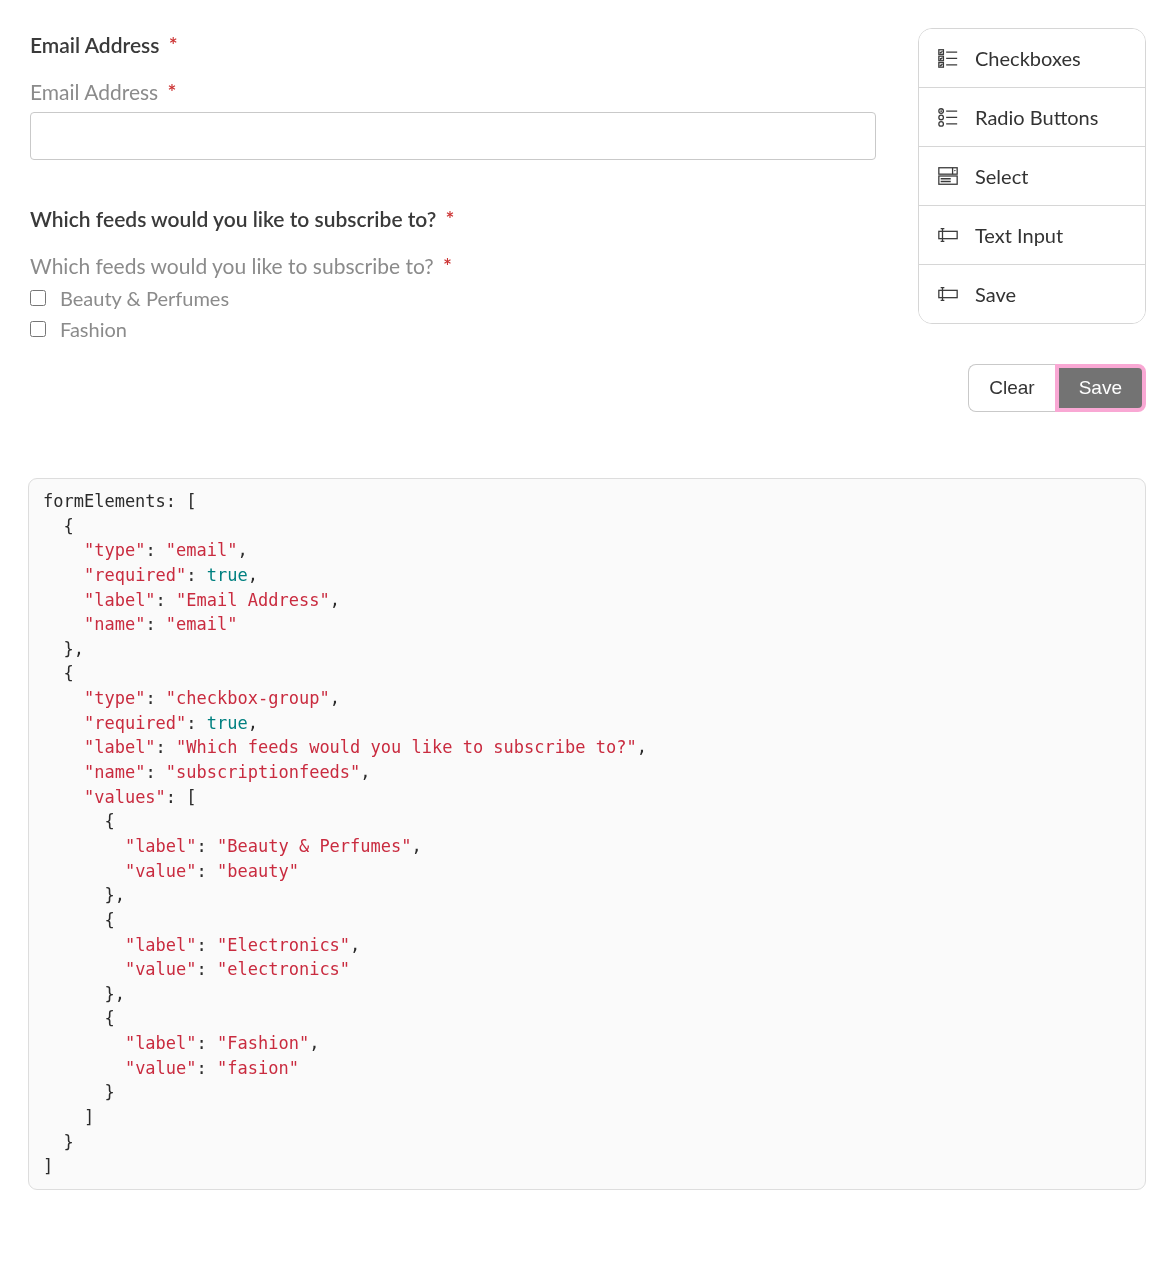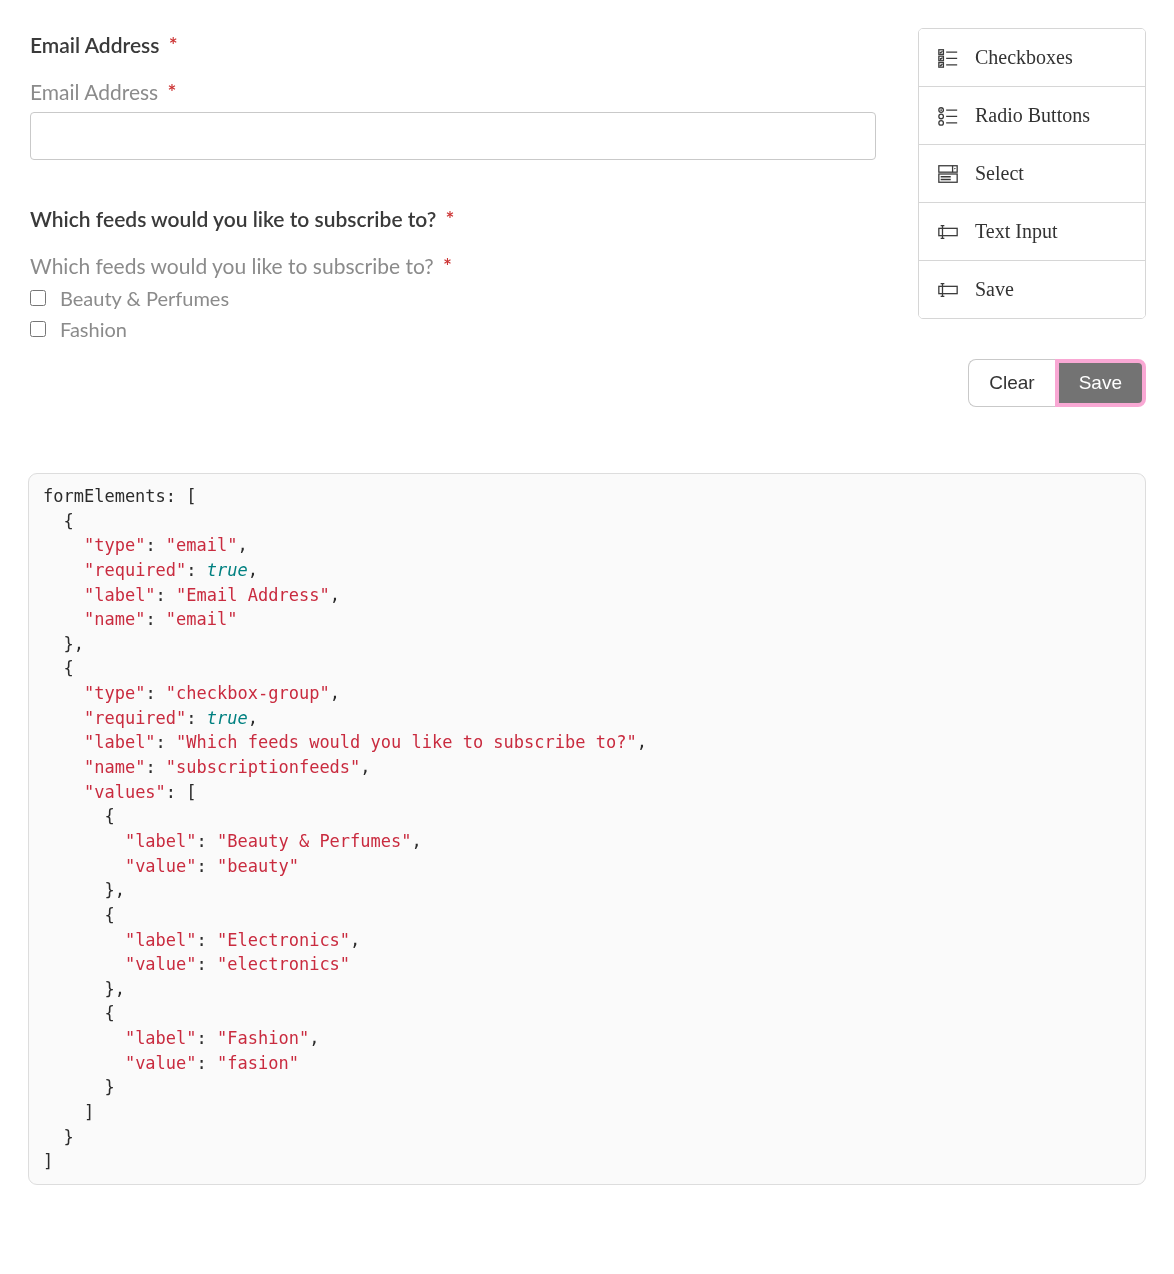--- a/index.html
+++ b/index.html
@@ -62,23 +62,22 @@
       width: 16px;
       height: 16px;
       accent-color: #888;
     }
     
     .sidebar {
       width: 228px;
     }
     .element-panel {
       border: 1px solid #d6d6d6;
-      border-radius: 5px;
+      border-radius: 14px;
       overflow: hidden;
-      font-family: Liberation Serif, serif;
     }
     .element-item {
       display: flex;
       align-items: center;
       gap: 16px;
       padding: 17px 18px;
       border-bottom: 1px solid #d6d6d6;
       cursor: pointer;
       font-size: 20px;
       color: #333;
@@ -128,21 +127,21 @@
       padding: 10px 14px;
       background: #fafafa;
       font-family: "Menlo", "Consolas", monospace;
       font-size: 17px;
       line-height: 1.45;
       white-space: pre;
       color: #2b2b2b;
       overflow-x: auto;
     }
     .cs  { color: #c92b3f; }   
-    .ck  { color: #008080; font-style: italic; }   
+    .ck  { color: #008080; }   
     .cp  { color: #2b2b2b; }   
   </style>
 </head>
 <body>
 
 <div class="layout">
   <div class="form-canvas">
 
     <div class="field-block">
       <div class="field-title">

